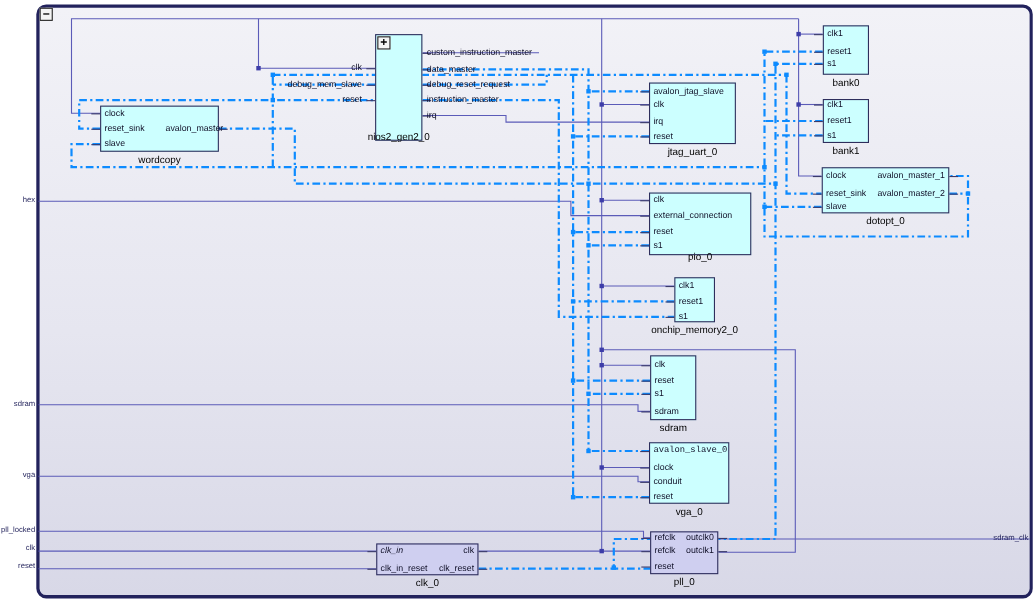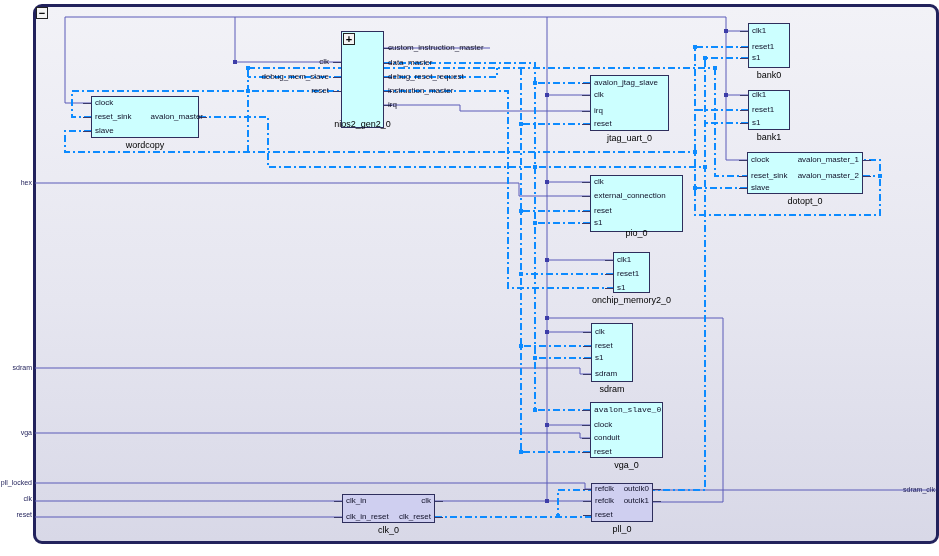--- a/index.html
+++ b/index.html
@@ -195,21 +195,21 @@
       <div class="port" style="left: 595px; top: 496px;">refclk</div>
       <div class="stub" style="left: 583px; top: 515px; width: 8px;"></div>
       <div class="port" style="left: 595px; top: 510px;">reset</div>
       <div class="stub" style="left: 653px; top: 489px; width: 8px;"></div>
       <div class="port p-right" style="left: 529px; top: 484px; width: 120px;">outclk0</div>
       <div class="stub" style="left: 653px; top: 501px; width: 8px;"></div>
       <div class="port p-right" style="left: 529px; top: 496px; width: 120px;">outclk1</div>
       <div class="bname" style="left: 552px; top: 524px; width: 140px;">pll_0</div>
       <div class="block fill-lav" style="left: 342px; top: 494px; width: 93px; height: 29px;"></div>
       <div class="stub" style="left: 334px; top: 501px; width: 8px;"></div>
-      <div class="port" style="left: 346px; top: 496px;">clk_in</div>
+      <div class="port" style="left: 346px; top: 496px; font-style: italic;">clk_in</div>
       <div class="stub" style="left: 334px; top: 517px; width: 8px;"></div>
       <div class="port" style="left: 346px; top: 512px;">clk_in_reset</div>
       <div class="stub" style="left: 435px; top: 501px; width: 8px;"></div>
       <div class="port p-right" style="left: 311px; top: 496px; width: 120px;">clk</div>
       <div class="stub" style="left: 435px; top: 517px; width: 8px;"></div>
       <div class="port p-right" style="left: 311px; top: 512px; width: 120px;">clk_reset</div>
       <div class="bname" style="left: 318.5px; top: 525px; width: 140px;">clk_0</div>
       <div class="block fill-cyan" style="left: 748px; top: 23px; width: 42px; height: 45px;"></div>
       <div class="stub" style="left: 740px; top: 31px; width: 8px;"></div>
       <div class="port" style="left: 752px; top: 26px;">clk1</div>

